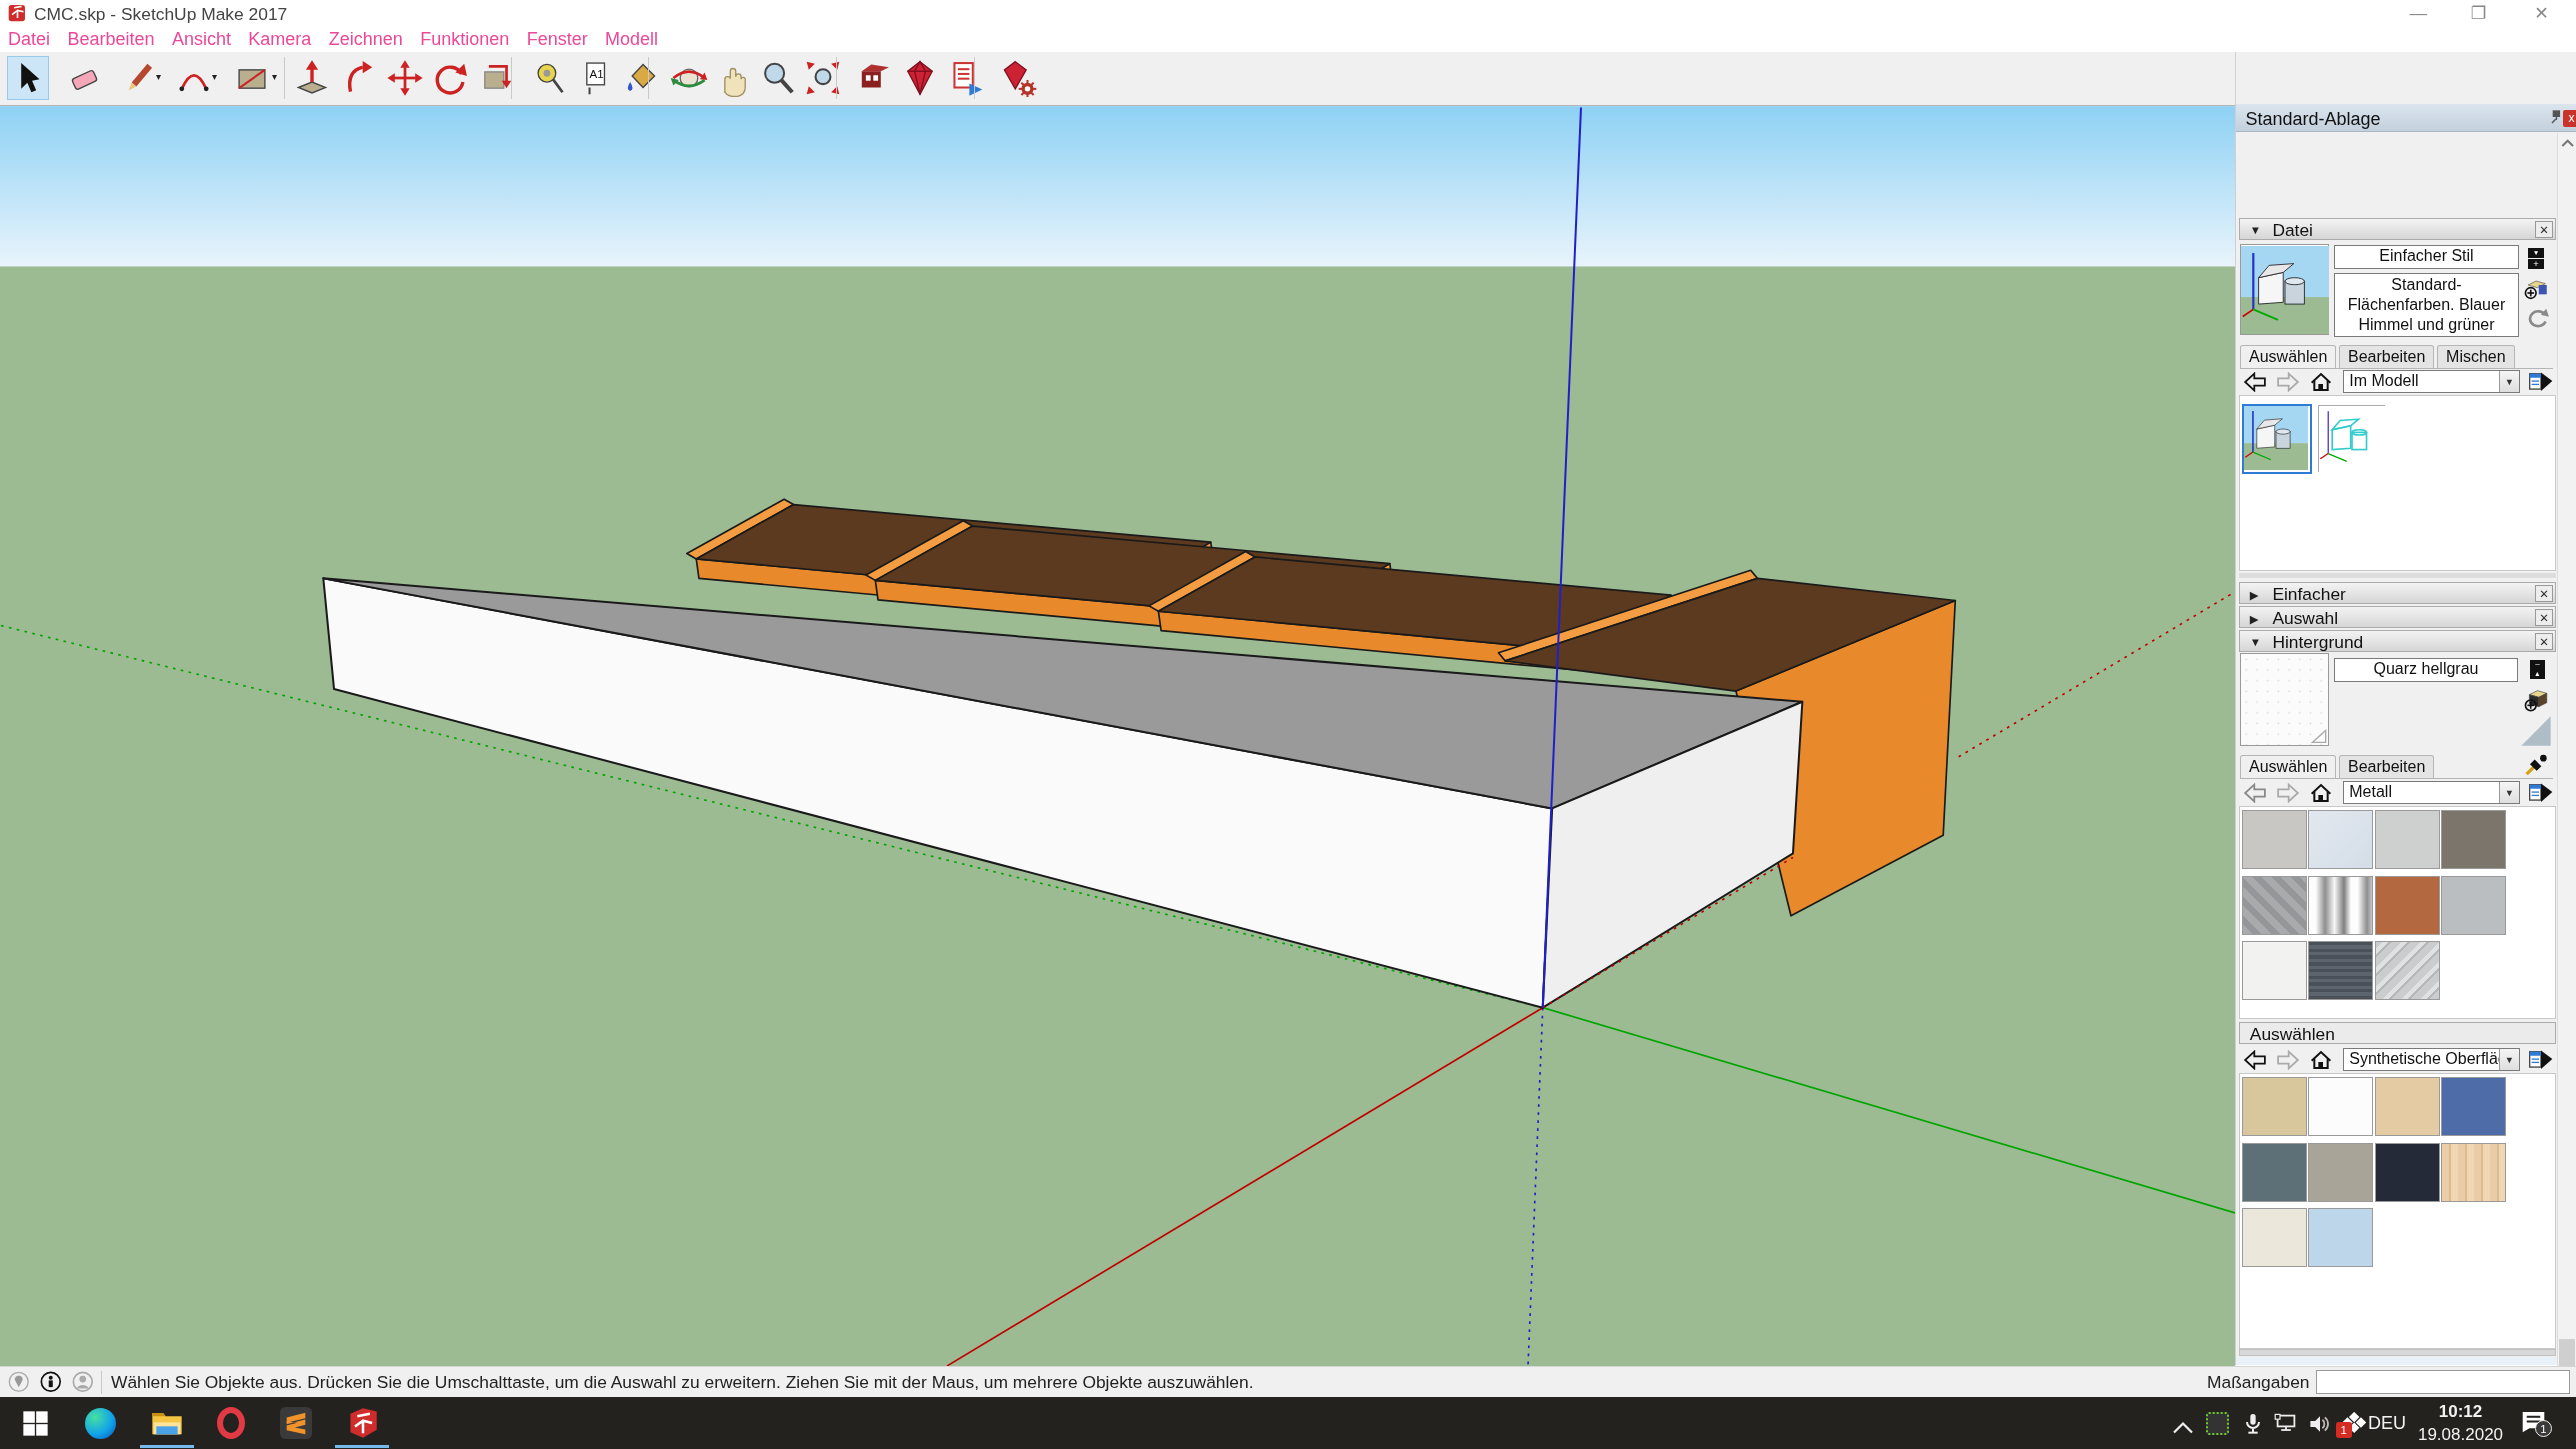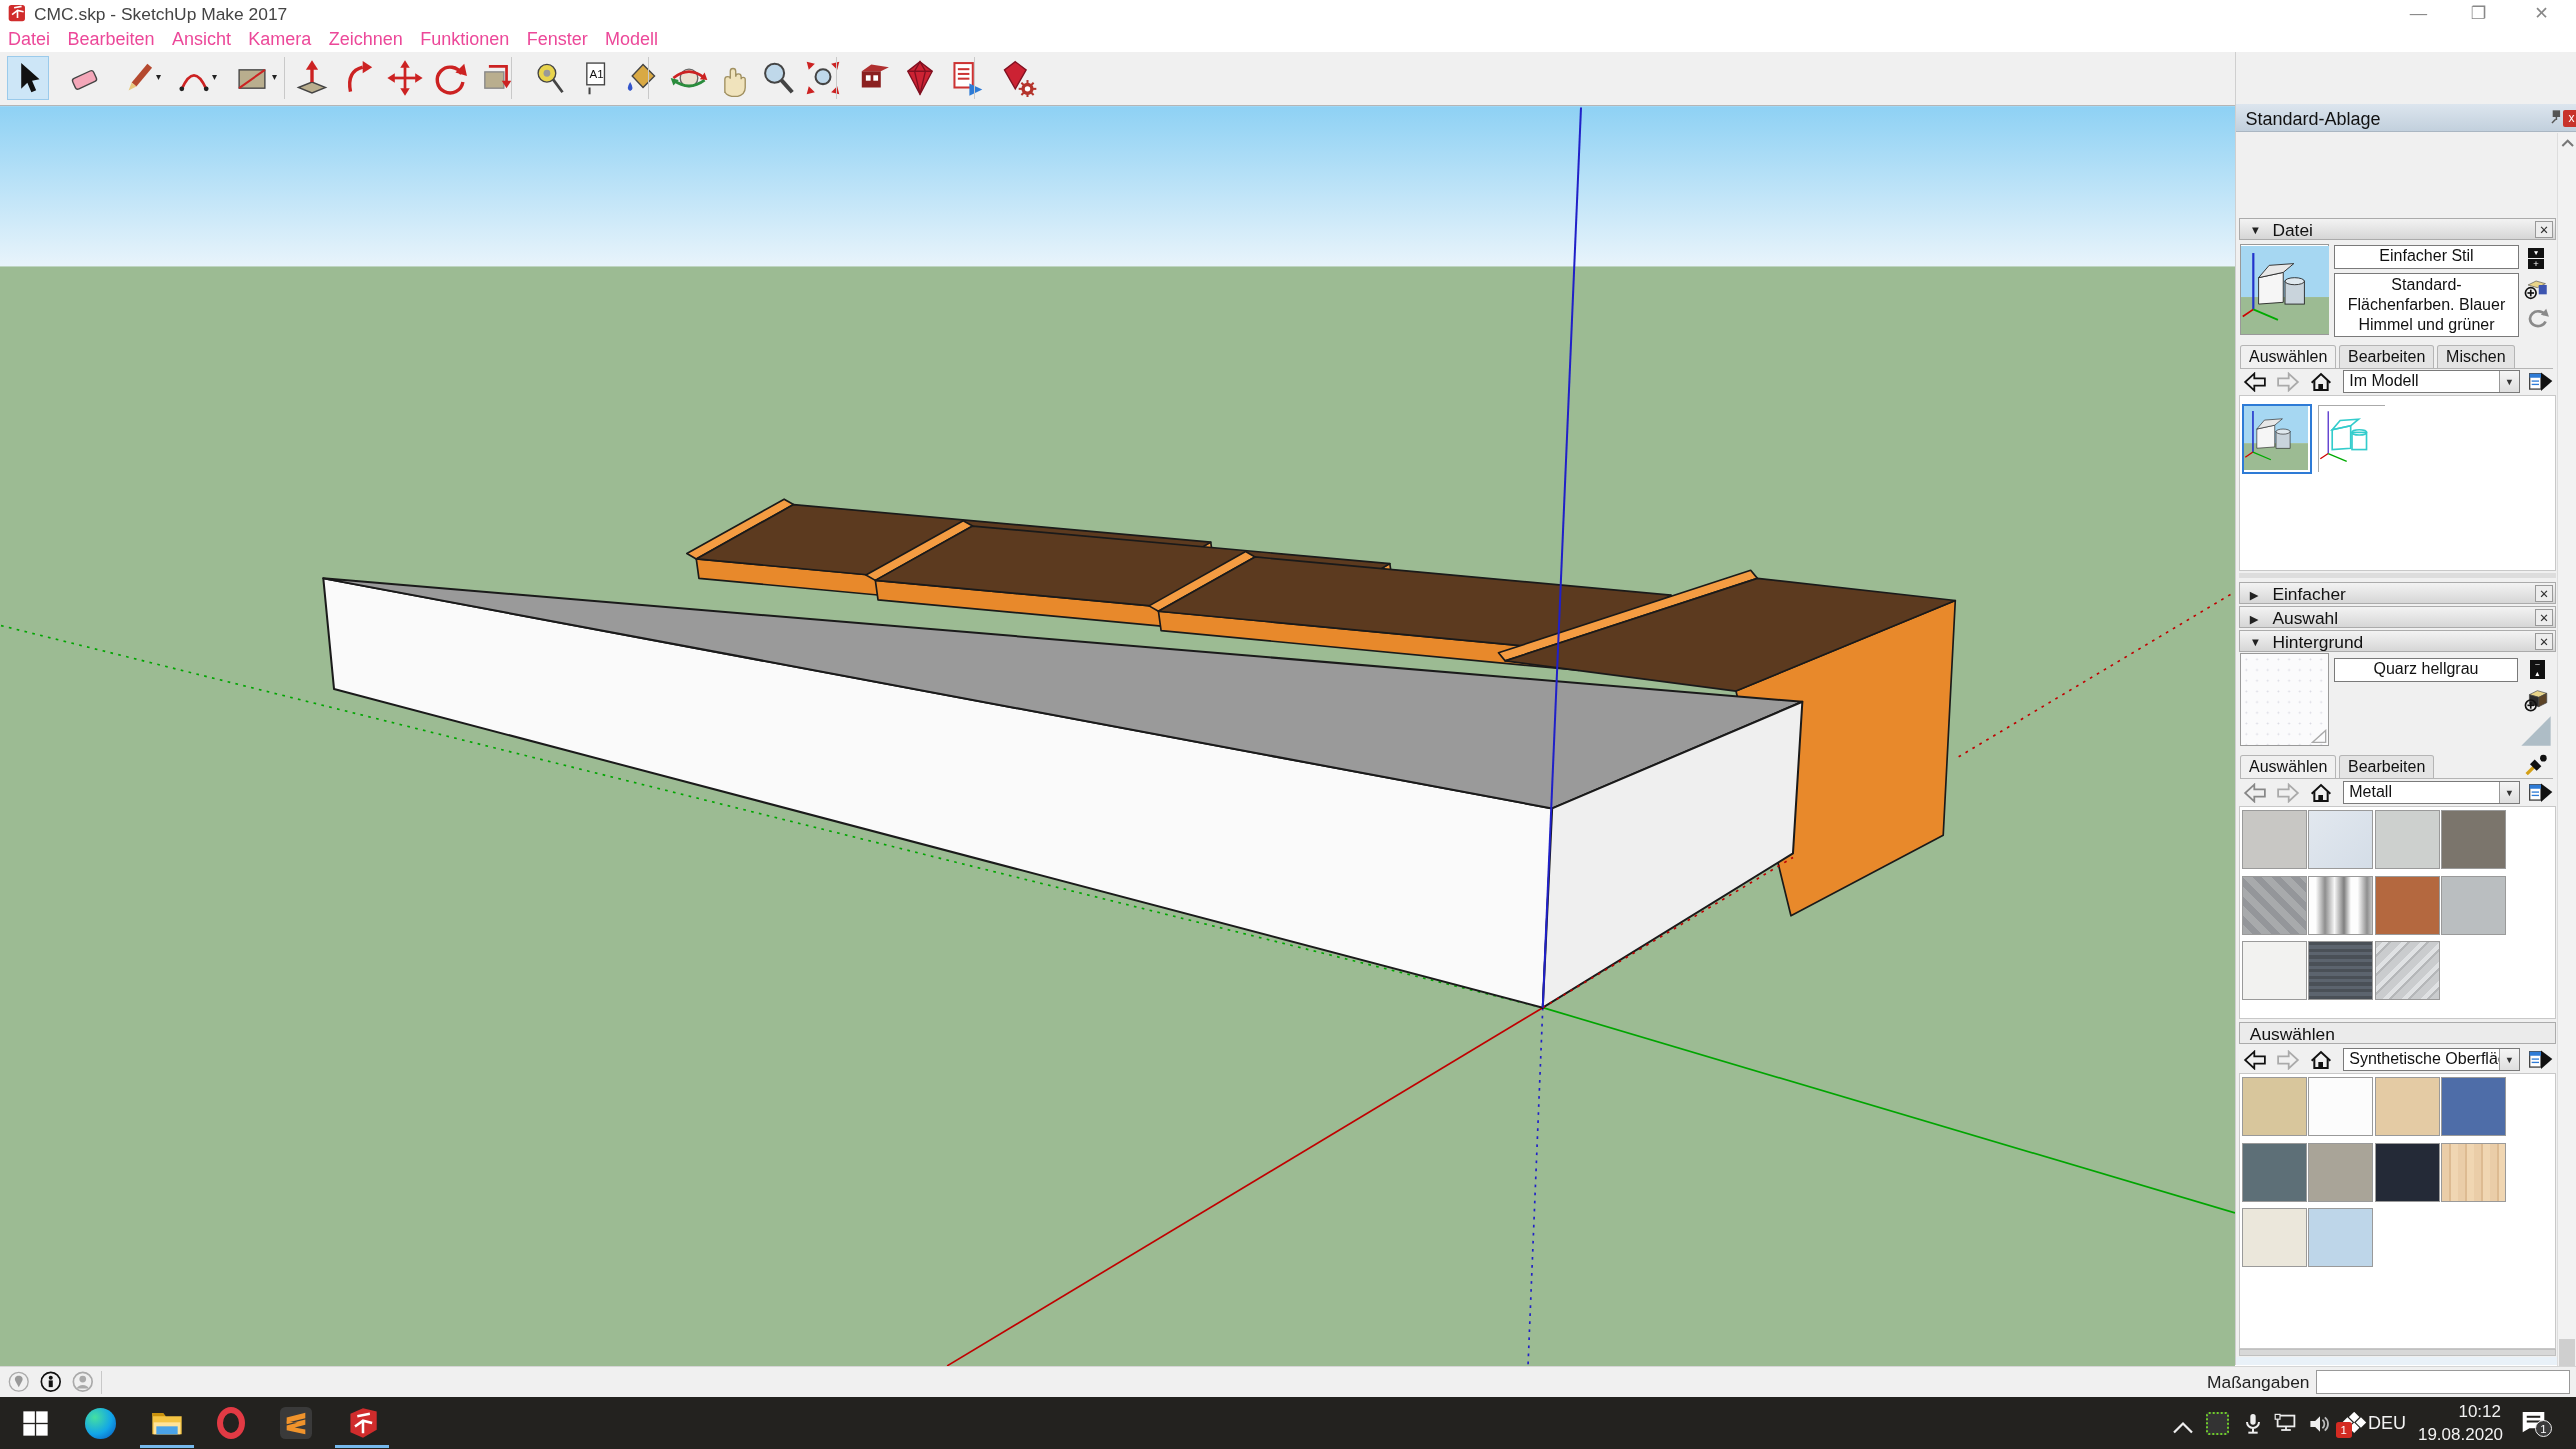--- a/index.html
+++ b/index.html
@@ -72,21 +72,21 @@
   #status-hint { position:absolute; left:111px; top:5.4px; font-size:17.4px; color:#222; white-space:nowrap; }
   #measure-label { position:absolute; left:2207px; top:5.4px; font-size:17.4px; color:#222; }
   #measure-box { position:absolute; left:2316px; top:2.7px; width:254px; height:24px; background:#fff; border:0.7px solid #999; font-size:16px; padding:1.3px 5.4px; color:#111; }
 
   
   #taskbar { left:0; top:1397px; width:2576px; height:52px; background:#23221F; }
   .tb-app { position:absolute; top:8px; width:36px; height:36px; display:flex; align-items:center; justify-content:center; }
   .underline { position:absolute; top:48px; height:3.4px; width:54px; background:#76B9ED; }
   .tray-ic { position:absolute; top:14.8px; width:24px; height:24px; color:#EEE; }
   #tb-lang { position:absolute; left:2368px; top:16px; font-size:18px; color:#F2F2F2; }
-  #tb-time { position:absolute; left:2420px; top:5.4px; width:81px; text-align:right; font-size:17px; color:#F2F2F2; }
+  #tb-time { position:absolute; left:2420px; top:5.4px; width:81px; text-align:center; font-size:17px; color:#F2F2F2;font-weight:bold; }
   #tb-date { position:absolute; left:2410px; top:28px; width:101px; text-align:center; font-size:17px; color:#F2F2F2; }
   #tb-notif { position:absolute; left:2520px; top:10.7px; width:32px; height:31px; }
 
   svg { display:block; }
 </style>
 </head>
 <body>
 
 <div id="screen">
 
@@ -600,20 +600,21 @@
       <circle cx="16" cy="16" r="14" fill="none" stroke="#111" stroke-width="2.5"></circle>
       <circle cx="16" cy="10" r="3" fill="#111"></circle>
         <rect x="13" y="14" width="6" height="10" fill="#111"></rect>
     </svg>
     <svg class="st-ic" style="left:72px" viewBox="0 0 32 32">
       <circle cx="16" cy="16" r="14" fill="none" stroke="#AAA" stroke-width="2.5"></circle>
       <circle cx="16" cy="12" r="5" fill="#AAA"></circle>
         <path d="M7 26 C9 19 23 19 25 26 Z" fill="#AAA"></path>
     </svg>
     <div class="abs" style="left:101px; top:4px; width:1.3px; height:23px; background:#C8C8C8"></div>
+    <div id="status-hint">Wählen Sie Objekte aus. Drücken Sie die Umschalttaste, um die Auswahl zu erweitern. Ziehen Sie mit der Maus, um mehrere Objekte auszuwählen.</div>
     <div id="measure-label">Maßangaben</div>
     <div id="measure-box"></div>
   </div>
 
   <div id="taskbar" class="abs">
     <div class="tb-app" style="left:17.4px">
       <svg width="27" height="27" viewBox="0 0 40 40">
           <g fill="#FFFFFF">
             <rect x="2" y="2" width="17" height="17"></rect>
             <rect x="21" y="2" width="17" height="17"></rect>

